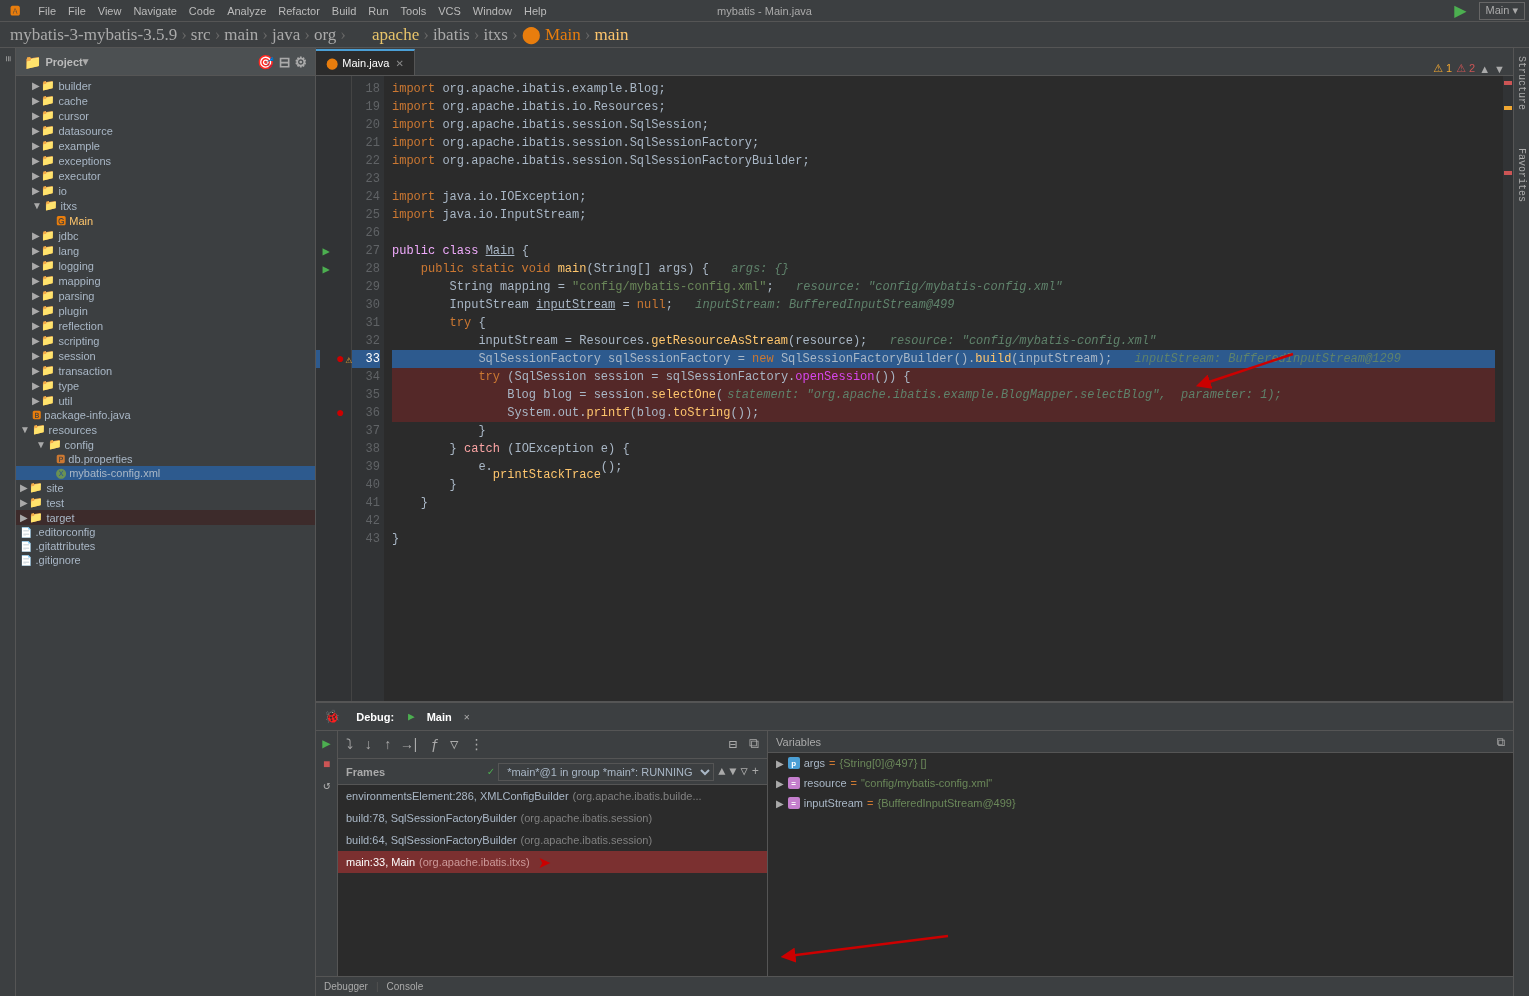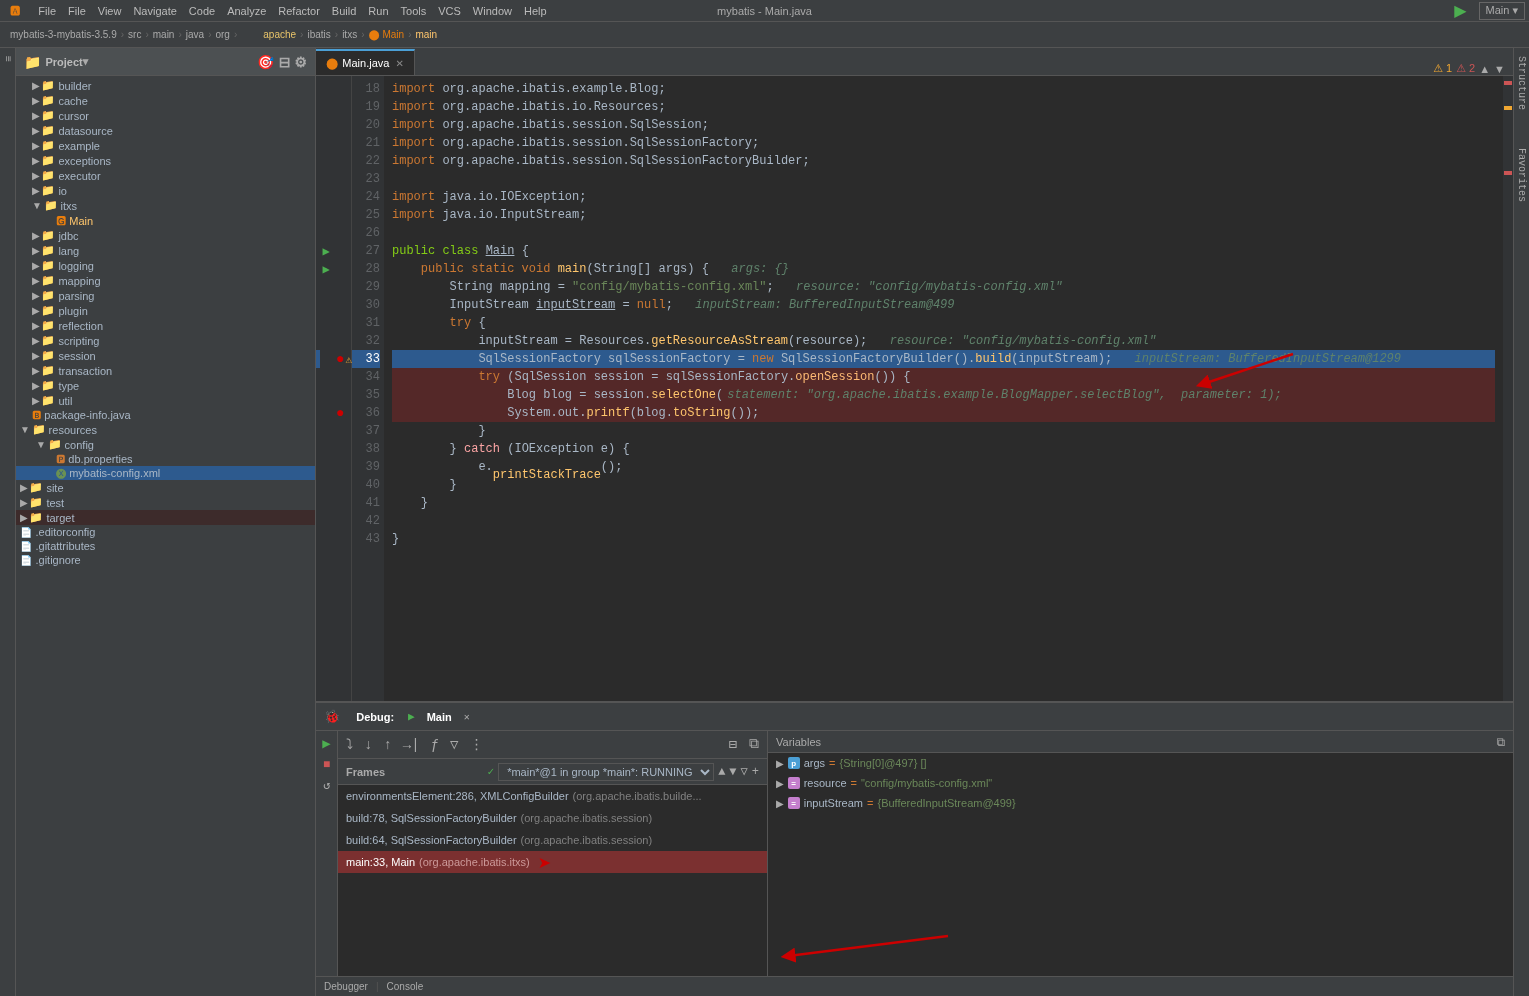--- a/index.html
+++ b/index.html
@@ -4,21 +4,21 @@
   <style>
     * { margin: 0; padding: 0; box-sizing: border-box; }
     body { background: #2b2b2b; color: #a9b7c6; font-family: 'Courier New', monospace; font-size: 12px; overflow: hidden; height: 996px; width: 1529px; }
     
     
     .menu-bar { background: #3c3f41; height: 22px; display: flex; align-items: center; padding: 0 4px; border-bottom: 1px solid #555; }
     .menu-bar span { color: #bbbbbb; font-family: Arial, sans-serif; font-size: 11px; padding: 0 6px; cursor: pointer; }
     .window-title { position: absolute; left: 50%; transform: translateX(-50%); color: #aaa; font-family: Arial, sans-serif; font-size: 11px; }
     
     
-    .breadcrumb { background: #3c3f41; height: 26px; display: flex; align-items: center; padding: 0 8px; border-bottom: 1px solid #555; font-family: Liberation Sans, sans-serif; font-size: 10px; color: #aaa; }
+    .breadcrumb { background: #3c3f41; height: 26px; display: flex; align-items: center; padding: 0 8px; border-bottom: 1px solid #555; font-family: Liberation Serif, serif; font-size: 17px; color: #aaa; }
     .breadcrumb span { margin: 0 2px; }
     .breadcrumb .sep { color: #666; }
     
     
     .main-layout { display: flex; height: calc(996px - 22px - 26px); }
     
     
     .project-panel { width: 300px; background: #3c3f41; border-right: 1px solid #555; display: flex; flex-direction: column; }
     .project-header { height: 28px; background: #4c5052; display: flex; align-items: center; padding: 0 8px; border-bottom: 1px solid #555; font-family: Arial, sans-serif; font-size: 11px; font-weight: bold; color: #bbb; }
     .project-header-icons { margin-left: auto; display: flex; gap: 4px; }
@@ -482,21 +482,21 @@
               <span style="color:#cc7832;">import </span><span>java.io.IOException;</span>
             </div>
 
             <div style="height:18px; white-space:pre; display:flex; align-items:center;">
               <span style="color:#cc7832;">import </span><span>java.io.InputStream;</span>
             </div>
 
             <div style="height:18px;"></div>
 
             <div style="height:18px; white-space:pre; display:flex; align-items:center;">
-              <span style="color:#84cc16;text-align:center;">public class </span><span style="color:#a9b7c6; text-decoration:underline;">Main</span><span> {</span>
+              <span style="color:#f0abfc;text-align:center;">public class </span><span style="color:#a9b7c6; text-decoration:underline;">Main</span><span> {</span>
             </div>
 
             <div style="height:18px; white-space:pre; display:flex; align-items:center;">
               <span style="color:#cc7832;">    public static void </span><span style="color:#ffc66d;">main</span><span>(</span><span style="color:#a9b7c6;">String</span><span>[] </span><span>args</span><span>) {</span>
               <span style="color:#5f826b; font-style:italic; margin-left:8px;">  args: {}</span>
             </div>
 
             <div style="height:18px; white-space:pre; display:flex; align-items:center;">
               <span>        </span><span style="color:#a9b7c6;">String</span><span> mapping = </span><span style="color:#6a8759;">"config/mybatis-config.xml"</span><span>;</span>
               <span style="color:#5f826b; font-style:italic; margin-left:8px;">  resource: "config/mybatis-config.xml"</span>
@@ -515,21 +515,21 @@
               <span>            inputStream = </span><span style="color:#a9b7c6;">Resources</span><span>.</span><span style="color:#ffc66d;">getResourceAsStream</span><span>(resource);</span>
               <span style="color:#5f826b; font-style:italic; margin-left:8px;">  resource: "config/mybatis-config.xml"</span>
             </div>
 
             <div style="height:18px; white-space:pre; display:flex; align-items:center; background:#2d5a8e;">
               <span>            </span><span style="color:#a9b7c6;">SqlSessionFactory</span><span> sqlSessionFactory = </span><span style="color:#cc7832;">new </span><span style="color:#a9b7c6;">SqlSessionFactoryBuilder</span><span>().</span><span style="color:#ffc66d;">build</span><span>(inputStream);</span>
               <span style="color:#5f826b; font-style:italic; margin-left:8px;">  inputStream: BufferedInputStream@1299</span>
             </div>
 
             <div style="height:18px; white-space:pre; display:flex; align-items:center; background:#542828;">
-              <span>            </span><span style="color:#cc7832;">try</span><span> (</span><span style="color:#a9b7c6;">SqlSession</span><span> session = sqlSessionFactory.</span><span style="color:#fdba74;">openSession</span><span>()) {</span>
+              <span>            </span><span style="color:#cc7832;">try</span><span> (</span><span style="color:#a9b7c6;">SqlSession</span><span> session = sqlSessionFactory.</span><span style="color:#d946ef;">openSession</span><span>()) {</span>
             </div>
             <div style="height:18px; white-space:pre; display:flex; align-items:center; background:#542828;">
               <span>                </span><span style="color:#a9b7c6;">Blog</span><span> blog = session.</span><span style="color:#ffc66d;">selectOne</span><span>(</span>
               <span style="color:#5f826b; font-style:italic; margin-left:4px;">statement: "org.apache.ibatis.example.BlogMapper.selectBlog",  parameter: 1);</span>
             </div>
             <div style="height:18px; white-space:pre; display:flex; align-items:center; background:#542828;">
               <span>                </span><span style="color:#a9b7c6;">System</span><span>.</span><span>out</span><span>.</span><span style="color:#ffc66d;">printf</span><span>(blog.</span><span style="color:#ffc66d;">toString</span><span>());</span>
             </div>
 
             <div style="height:18px; white-space:pre; display:flex; align-items:center;">

